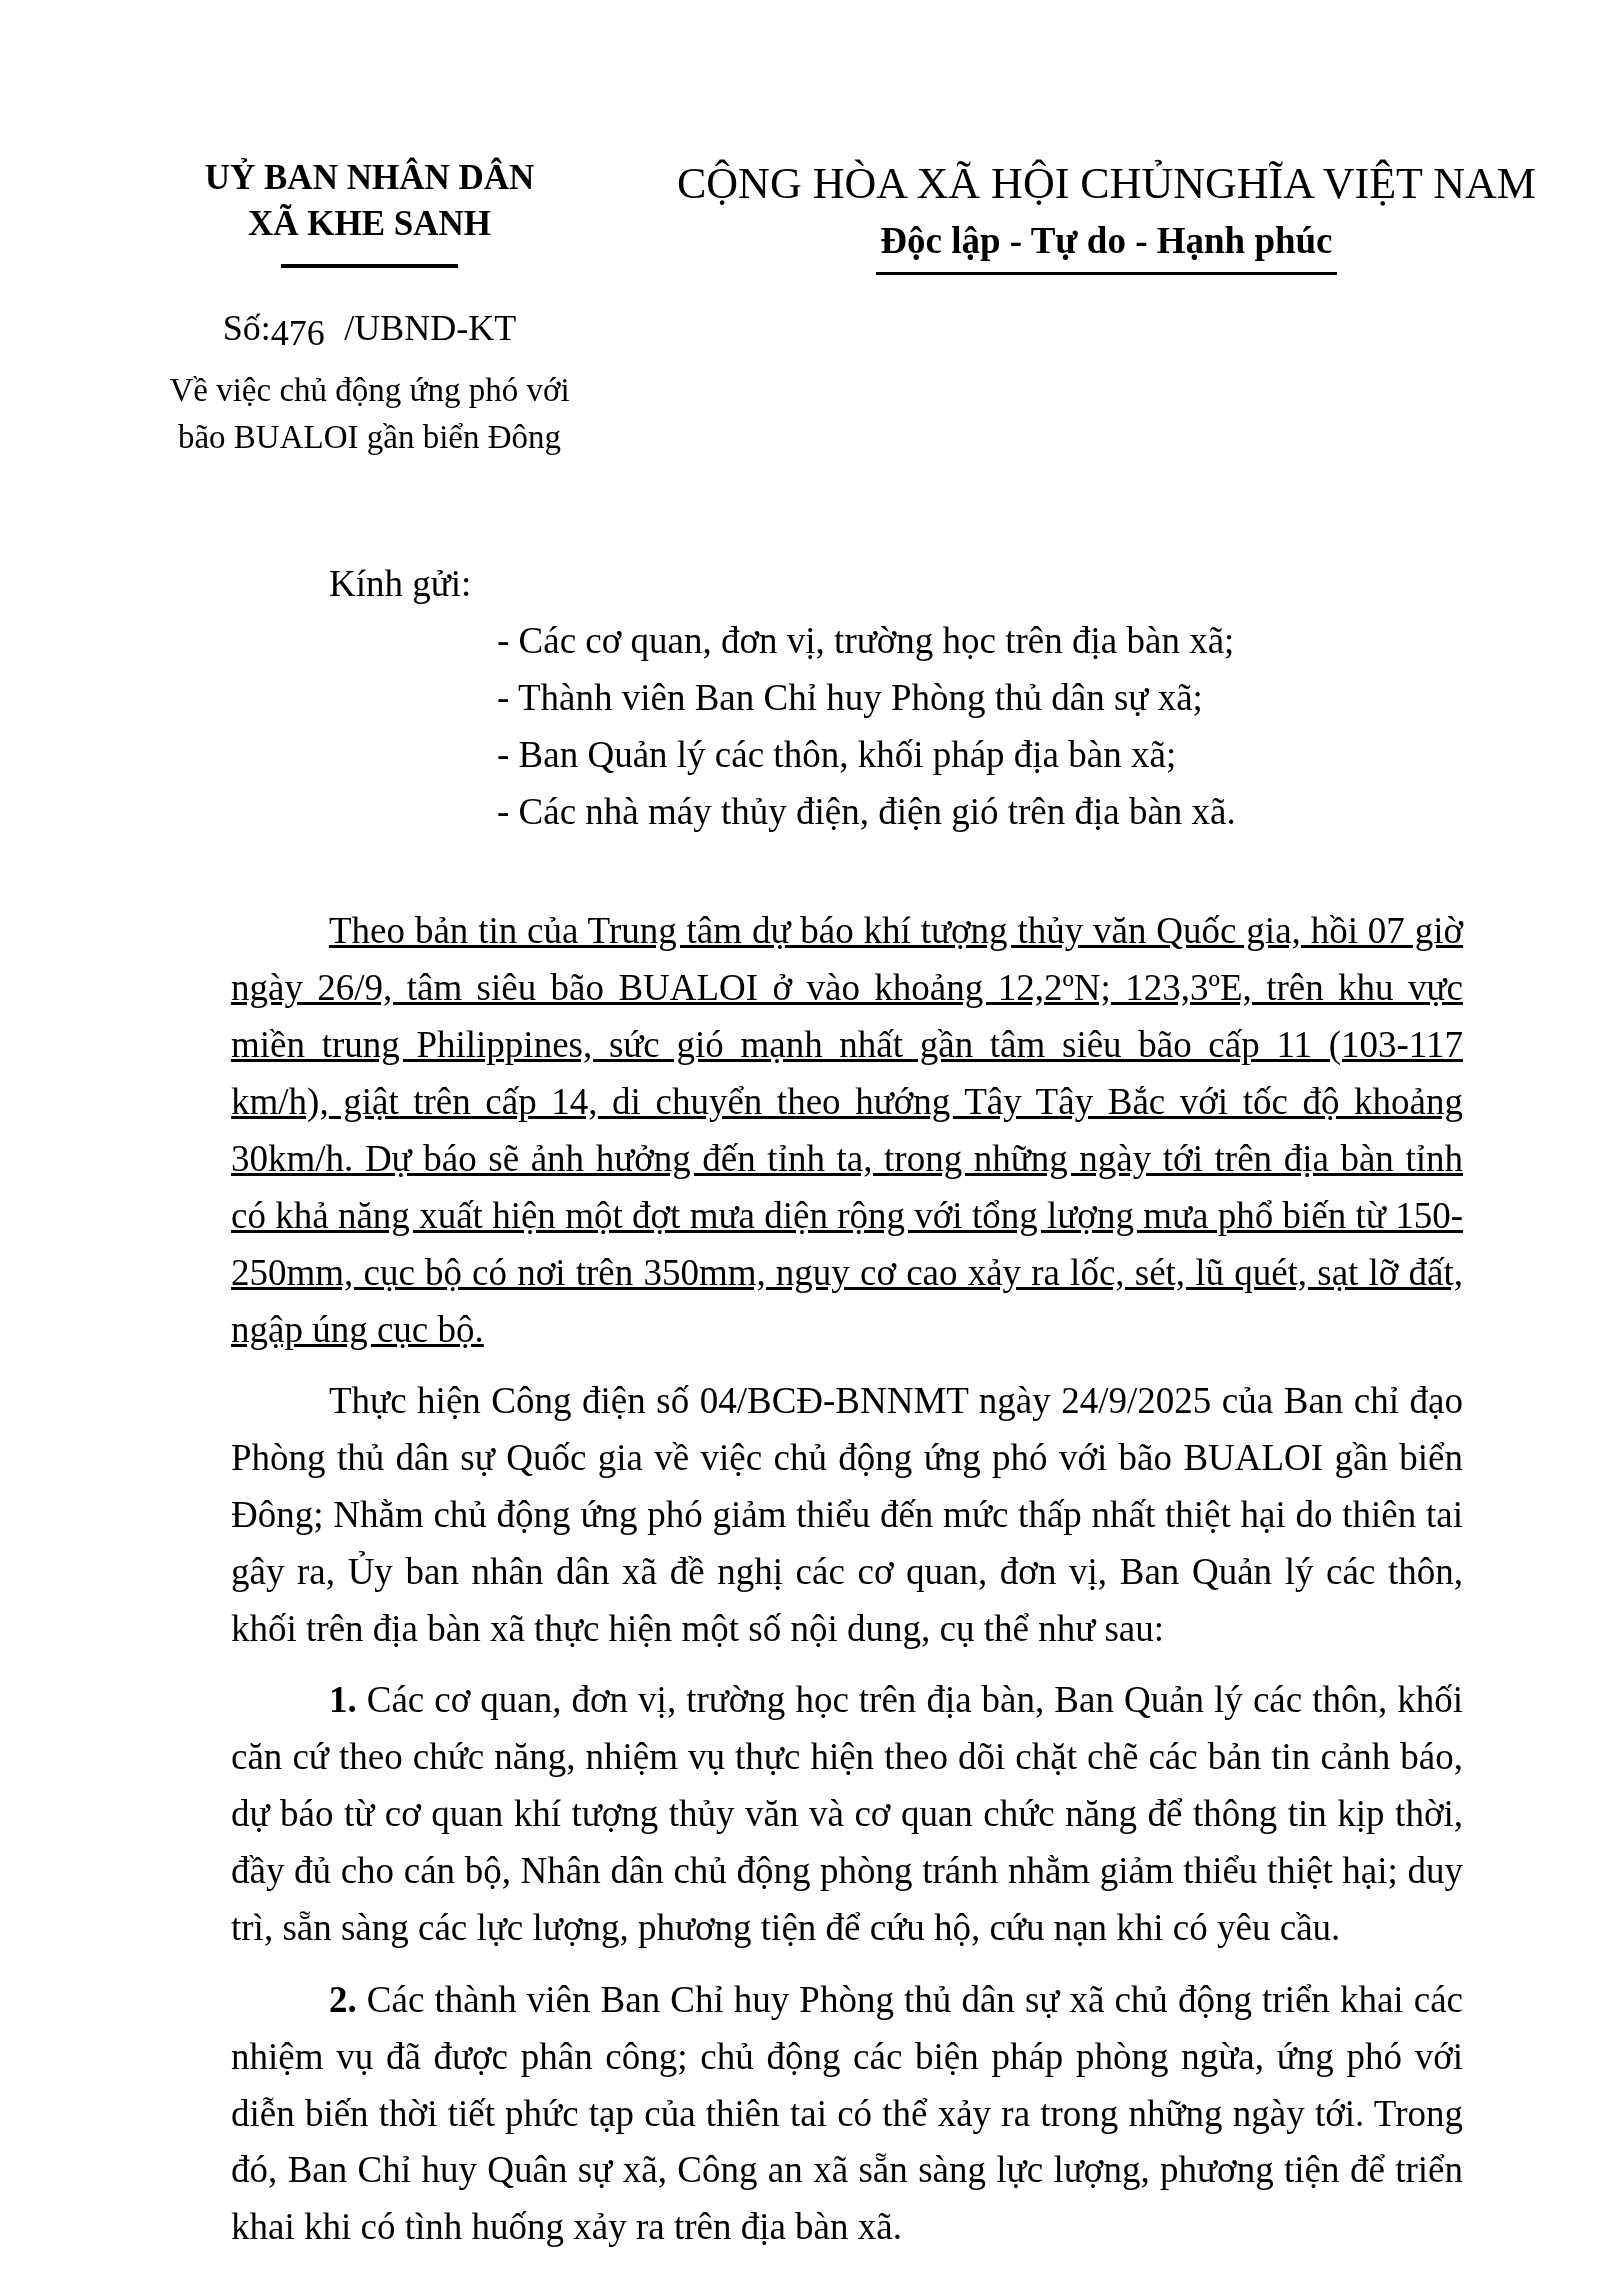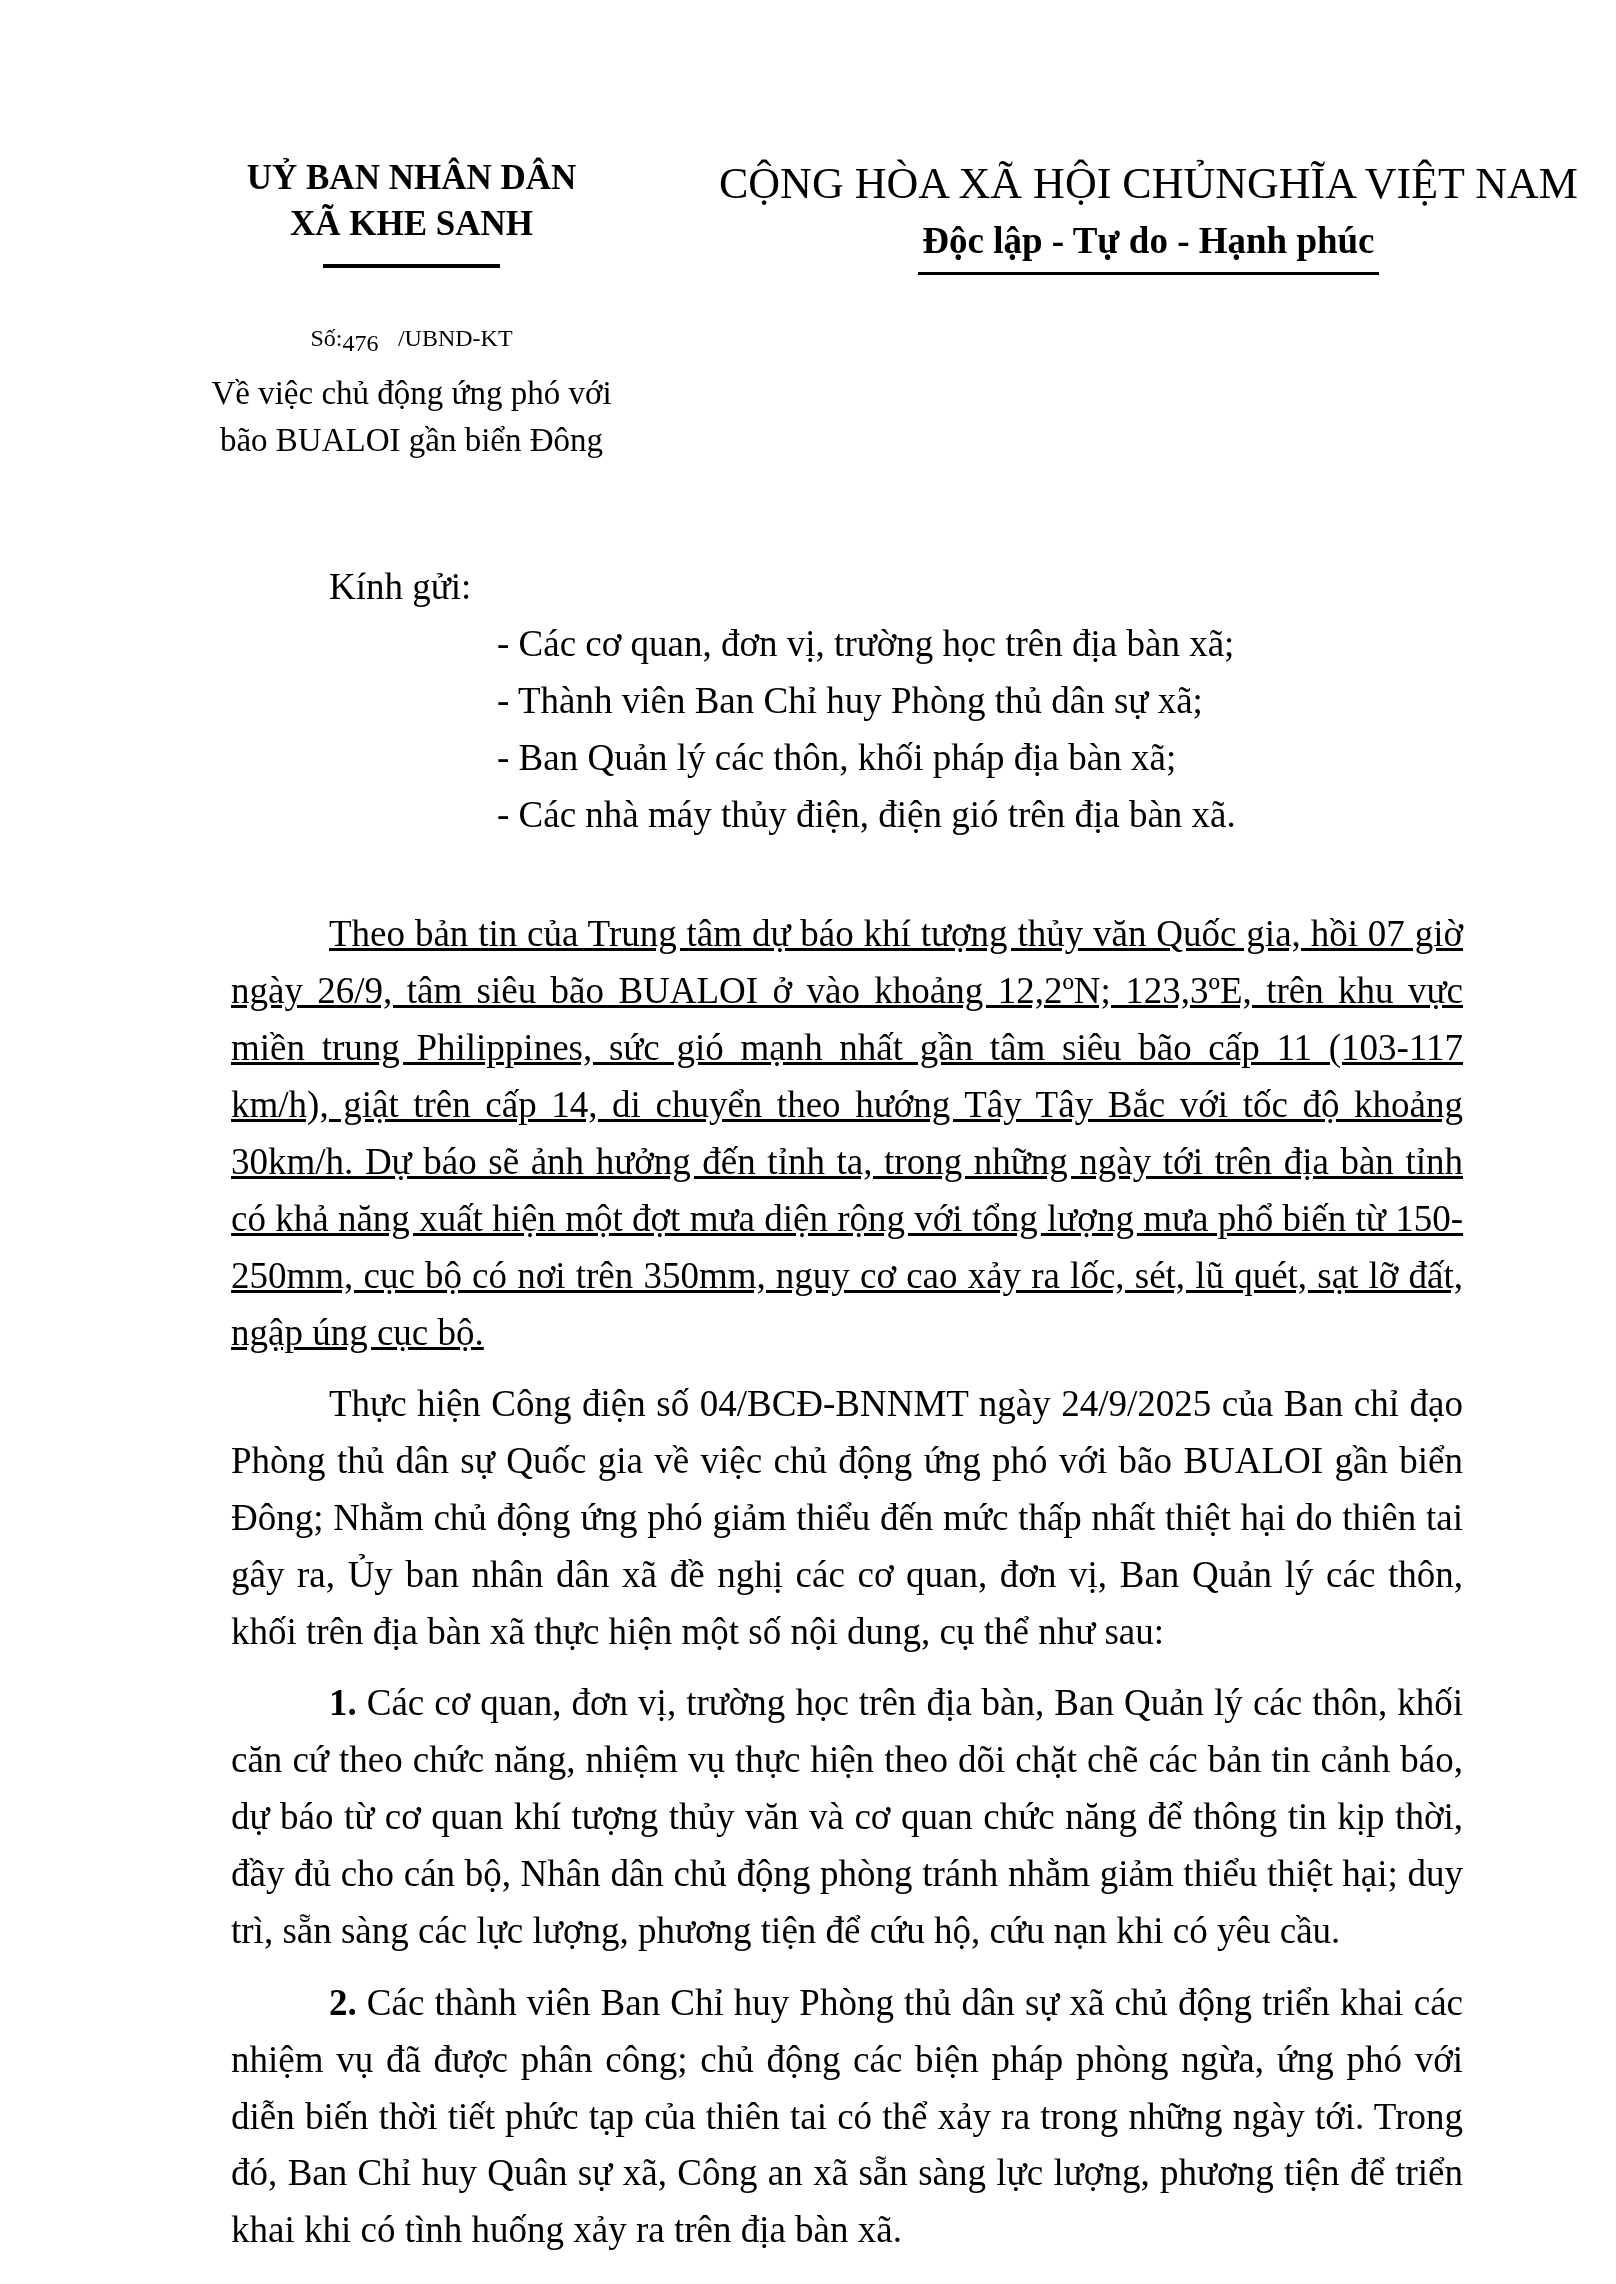--- a/index.html
+++ b/index.html
@@ -12,21 +12,21 @@
     background: #ffffff;
     color: #000000;
     font-family: "Liberation Serif", "DejaVu Serif", serif;
     overflow: hidden;
     box-sizing: border-box;
   }
 
   
   .header {
     display: flex;
-    padding: 155px 114px 0 104px;
+    padding: 155px 114px 0 62px;
     box-sizing: border-box;
   }
   .h-left {
     width: 615px;
     flex-shrink: 0;
     text-align: center;
   }
   .h-right {
     flex: 1;
     text-align: center;
@@ -37,22 +37,22 @@
     line-height: 1.32;
     white-space: nowrap;
   }
   .rule-left {
     width: 177px;
     height: 3.3px;
     background: #000;
     margin: 17px auto 0 auto;
   }
   .doc-no {
-    margin-top: 57px;
-    font-size: 24px;
+    margin-top: 39px;
+    font-size: 36px;
     white-space: nowrap;
   }
   .doc-no .filled-num {
     display: inline-block;
     transform: translateY(4.6px);
   }
   .doc-no .doc-suffix { margin-left: 19.5px; }
   .subject {
     margin-top: 18px;
     font-size: 33px;

